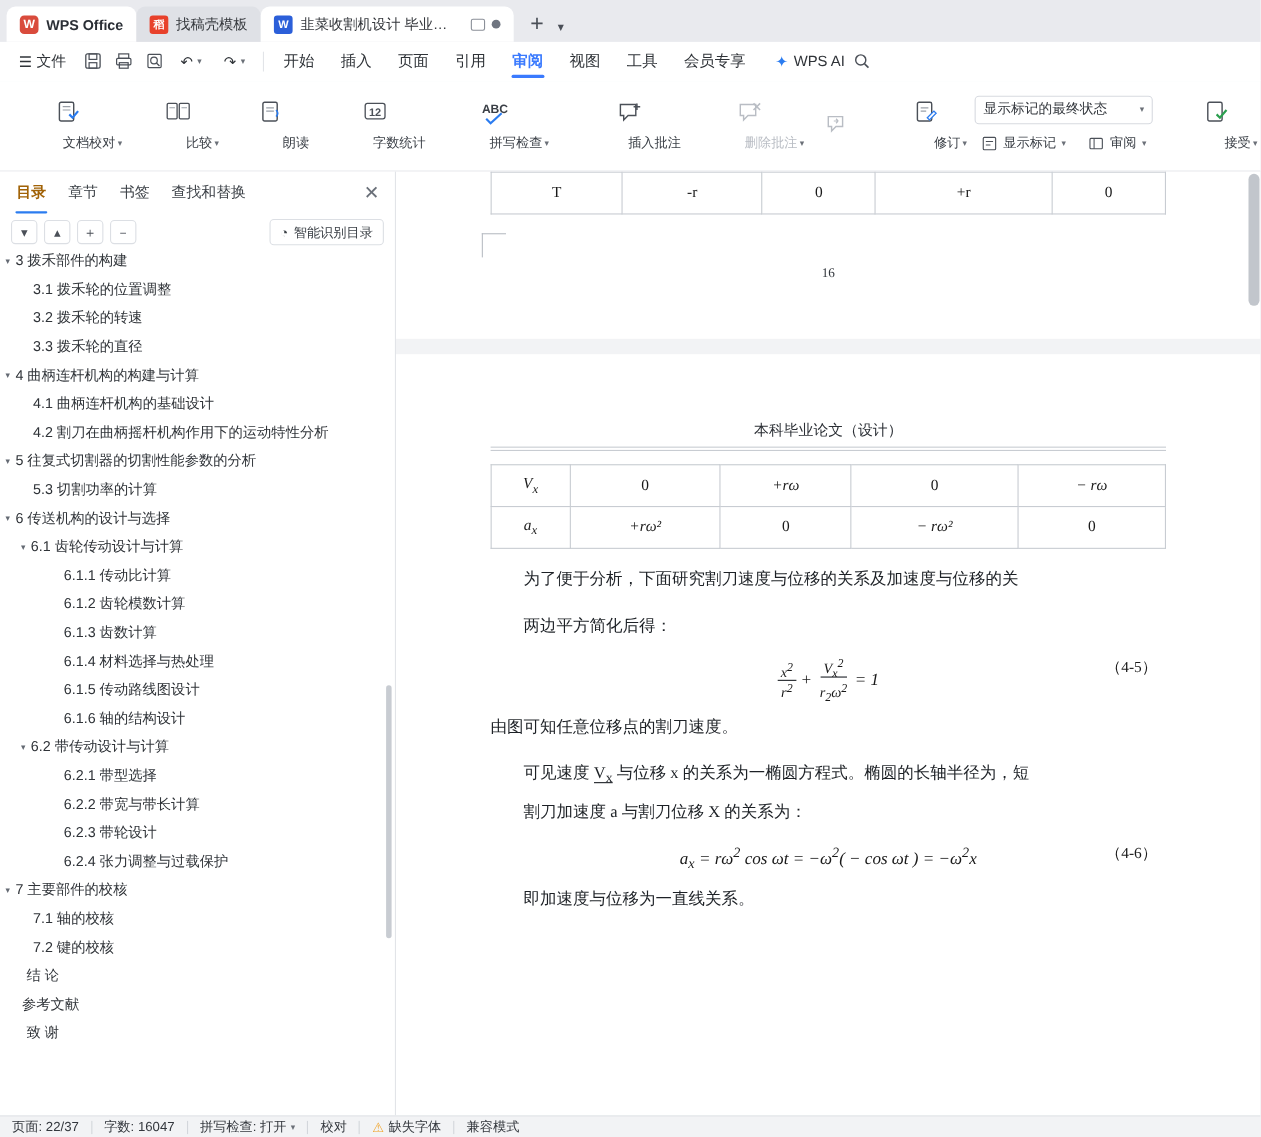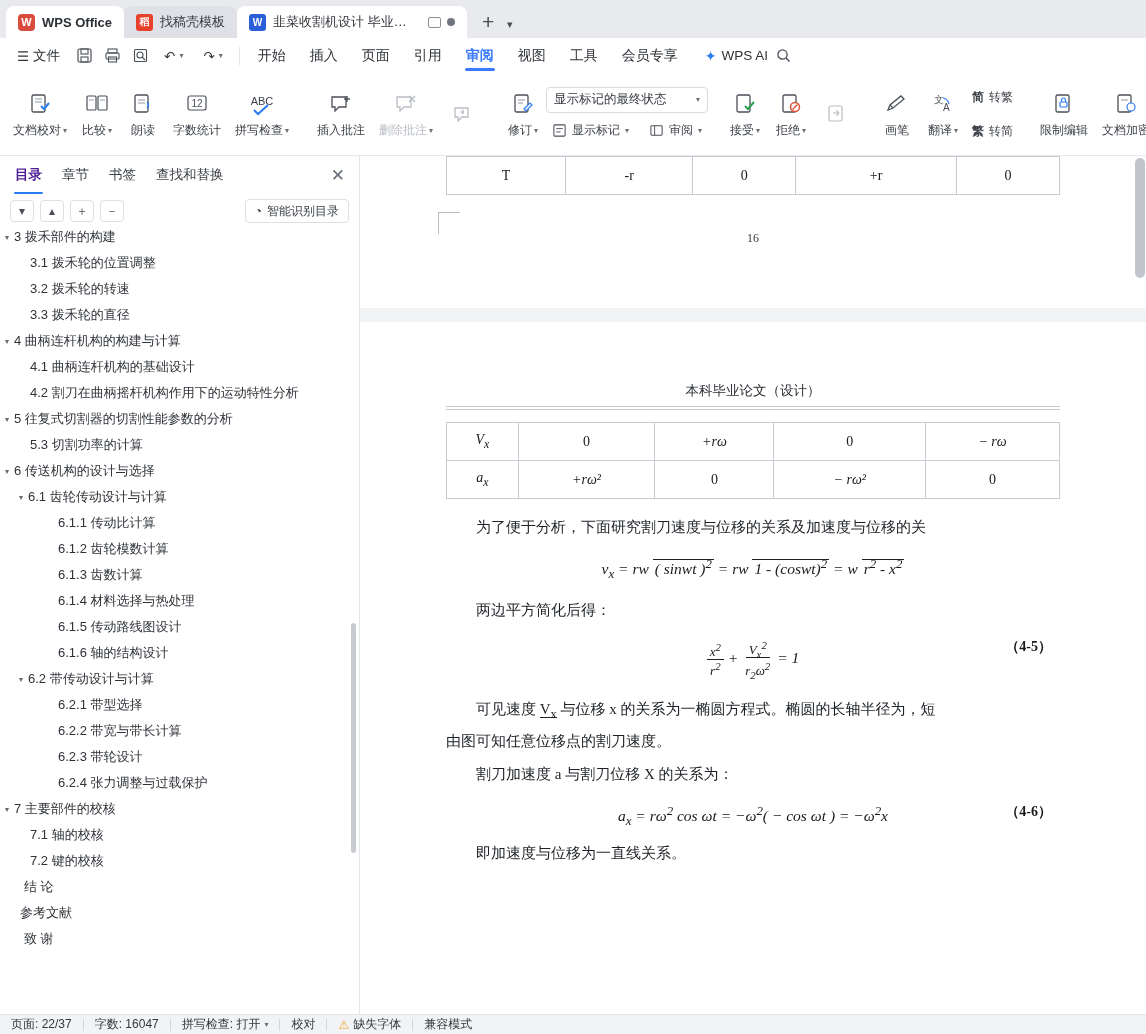--- a/index.html
+++ b/index.html
@@ -108,22 +108,22 @@
     border-bottom: 1px solid #e6e8ec;
     overflow: hidden;
   }
   .rb-group { display:flex; align-items:center; height: 72px; }
   .rb-sep { width: 1px; height: 54px; background: #e8eaee; margin: 0 7px; }
   .rb-btn {
     display:flex; flex-direction:column; align-items:center; justify-content:center;
     min-width: 46px; padding: 3px 7px; gap: 2px;
     font-size: 12px; color: #3a3f46; height: 68px;
   }
-  .rb-btn .glyph { height: 30px; display:flex;align-items:center;justify-content:center; }
-  .rb-btn .cap { display:flex; align-items:center; gap:2px; white-space:nowrap; font-size:12px;}
+  .rb-btn .glyph { height: 30px; display:flex;align-items:flex-start;justify-content:center;font-weight:bold; }
+  .rb-btn .cap { display:flex; align-items:center; gap:2px; white-space:nowrap; font-size:12px;margin-left:44px;}
   .caret { font-size: 8px; color:#6b7078; }
   .rb-small-col { display:flex; flex-direction:column; justify-content:center; gap:6px; height:70px;}
   .rb-small {
     display:flex; align-items:center; gap:5px; font-size:12px; color:#3a3f46;
     padding: 2px 6px; height: 24px; white-space: nowrap;
   }
   .sel-box {
     display:flex; align-items:center; justify-content:space-between;
     width: 162px; height: 26px; border:1px solid #d7dae0; border-radius:4px;
     padding: 0 7px; font-size: 12.5px; color:#33373d; background:#fff;
@@ -139,21 +139,21 @@
   
   .navpane {
     width: 360px; background:#ffffff; display:flex; flex-direction:column;
     border-right: 1px solid #e2e4e8; position: relative;
   }
   .nav-tabs {
     height: 38px; display:flex; align-items:center; gap: 18px; padding: 0 14px;
     font-size: 13.5px; color:#3c4147; position: relative;
   }
   .nav-tabs .nt { position:relative; padding: 8px 1px; }
-  .nav-tabs .nt.active { color:#4c1d95; font-weight: bold;}
+  .nav-tabs .nt.active { color:#a16207; font-weight: bold;}
   .nav-tabs .nt.active:after {
     content:""; position:absolute; left:0; right:0; bottom:-2px; height:2.5px;
     background:#2b7cf0; border-radius:2px;
   }
   .nav-close { position:absolute; right: 14px; top: 9px; font-size: 17px; color:#6a7079; }
   .nav-toolbar {
     height: 34px; display:flex; align-items:center; gap:6px; padding: 0 10px;
   }
   .tb-btn {
     width:24px;height:22px;border:1px solid #dcdfe4;border-radius:4px;background:#fff;
@@ -188,39 +188,39 @@
   .page1 { height: 152px; }
   .gap { height: 14px; }
   .page2 { height: 722px; }
   .doc-inner { padding: 0 86px 0 86px; }
   .tbl { width: 100%; border-collapse: collapse; font-size: 14px;}
   .tbl td {
     border: 1px solid #c8ccd2; height: 38px; text-align:center; vertical-align:middle;
     font-family: "Liberation Serif", serif;
   }
   .tbl td.first { text-align:center; }
-  .pagenum { text-align:center; font-size: 12px; color:#33373d; margin-top: 36px; font-family:"Liberation Serif", serif;}
+  .pagenum { text-align:center; font-size: 12px; color:#33373d; margin-top: 46px; font-family:"Liberation Serif", serif;}
   .corner-mark { position:absolute; left: 78px; top: 56px; width: 22px; height: 22px;
      border-left: 1px solid #b9bdc4; border-top:1px solid #b9bdc4;}
   .hdr {
     text-align:center; font-size: 13.5px; color:#2b2f35; font-family:"Liberation Serif", serif;
     padding-top: 60px;
   }
   .hdr-line { border-bottom: 1px solid #c8ccd2; margin: 6px 0 0 0; }
   .hdr-line2 { border-bottom: 1px solid #c8ccd2; margin-top: 2px; }
   .para {
     font-family: "Liberation Serif", serif; font-size: 15px; color:#1d2126;
     line-height: 1.9; margin-top: 14px;
   }
   .indent { text-indent: 2em; }
   .formula {
     font-family: "Liberation Serif", serif; font-style: italic; font-size: 15.5px;
     text-align:center; margin: 14px 0 6px 0; position:relative;
   }
-  .eqno { position:absolute; right: 8px; font-style: normal; font-size: 14px; font-weight: bold;}
+  .eqno { position:absolute; right: 8px; font-style: normal; font-size: 14px;}
   .frac { display:inline-block; vertical-align:middle; text-align:center; font-size: 13px; line-height:1.15;}
   .frac .num { border-bottom: 1px solid #1d2126; padding: 0 3px;}
   .frac .den { padding: 0 3px;}
   .sqrt { border-top: 1px solid #1d2126; padding: 0 2px 0 2px;}
   .uline { border-bottom: 1px solid #1d2126; }
   .doc-scroll {
     position:absolute; right: 1px; top: 2px; width: 10px; height: 120px;
     background:#c2c6cc; border-radius: 5px;
   }
 
@@ -749,38 +749,35 @@
             <td style="font-style:italic">+rω²</td>
             <td>0</td>
             <td style="font-style:italic">− rω²</td>
             <td>0</td>
           </tr>
         </tbody>
           </table>
 
         <div class="para indent">为了便于分析，下面研究割刀速度与位移的关系及加速度与位移的关</div>
 
-        <div class="formula">
-          v<sub>x</sub> = rw <span class="sqrt">( sinwt )<sup>2</sup></span> = rw <span class="sqrt">1 - (coswt)<sup>2</sup></span> = w <span class="sqrt">r<sup>2</sup> - x<sup>2</sup></span>
-        </div>
 
         <div class="para indent">两边平方简化后得：</div>
 
         <div class="formula">
           <span class="frac"><span class="num">x<sup>2</sup></span><br><span class="den">r<sup>2</sup></span></span>
           +
           <span class="frac"><span class="num">V<sub>x</sub><sup>2</sup></span><br><span class="den">r<sub>2</sub>ω<sup>2</sup></span></span>
           = 1
           <span class="eqno">（4-5）</span>
         </div>
 
+        <div class="para" style="margin-top:0">由图可知任意位移点的割刀速度。</div>
         <div class="para indent">
           可见速度 <span class="uline">V<sub>x</sub></span> 与位移 x 的关系为一椭圆方程式。椭圆的长轴半径为，短
         </div>
-        <div class="para" style="margin-top:0">由图可知任意位移点的割刀速度。</div>
         <div class="para indent" style="margin-top:5px">割刀加速度 a 与割刀位移 X 的关系为：</div>
 
         <div class="formula">
           a<sub>x</sub> = rω<sup>2</sup> cos ωt = −ω<sup>2</sup>( − cos ωt ) = −ω<sup>2</sup>x
           <span class="eqno">（4-6）</span>
         </div>
 
         <div class="para indent" style="margin-top:10px">即加速度与位移为一直线关系。</div>
       </div>
     </div>

